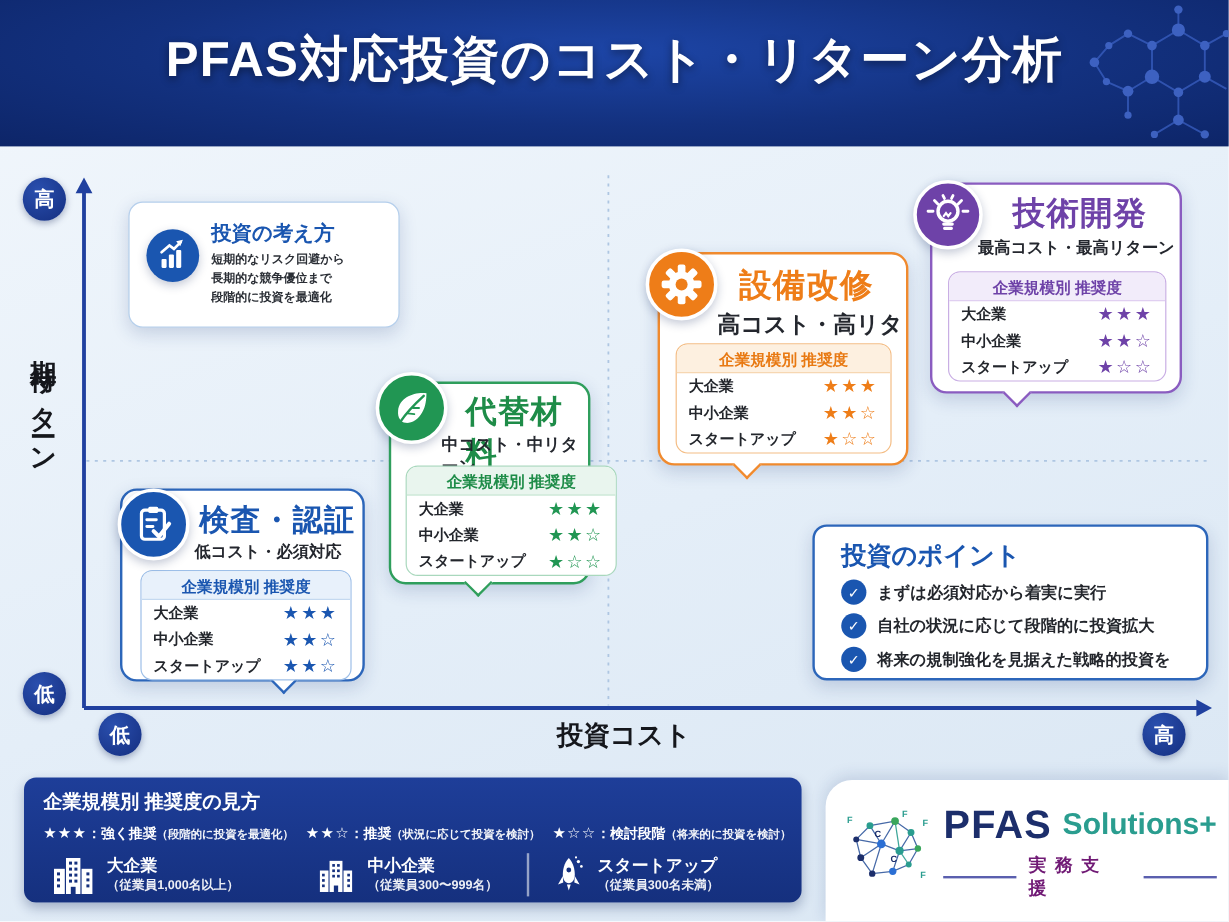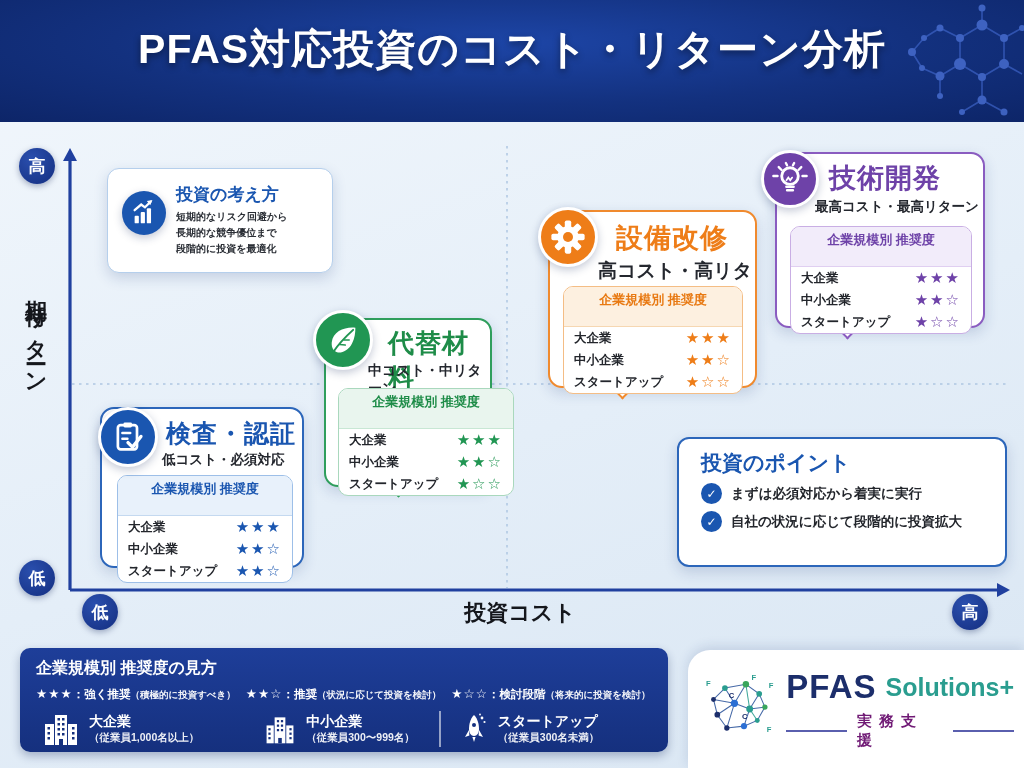--- a/index.html
+++ b/index.html
@@ -32,21 +32,21 @@
 
   
   .card{ position:absolute; background:#fff; border-radius:14px;
          box-shadow:0 5px 14px rgba(25,55,120,.18); z-index:3; }
   .qicon{ position:absolute; border-radius:50%; border:3px solid #fff;
           display:flex; align-items:center; justify-content:center;
           box-shadow:0 3px 8px rgba(20,40,90,.25); z-index:4; }
   .qtitle{ font-weight:900; letter-spacing:1px; }
   .qsub{ font-weight:700; color:#24272e; }
   .qtable{ position:absolute; background:#fff; border-radius:10px; overflow:hidden; }
-  .qthead{ text-align:center; font-weight:800; padding:4px 0 17px; font-size:13px; }
+  .qthead{ text-align:center; font-weight:800; padding:4px 0 1px; font-size:13px; }
   .qrow{ display:flex; justify-content:space-between; align-items:center; padding:2px 10px; }
   .qlabel{ font-size:12.5px; font-weight:700; color:#23262c; }
   .qstars{ font-size:15px; letter-spacing:2px; }
   .qtail{ position:absolute; width:17px; height:17px; background:#fff; transform:rotate(45deg); }
 
   
   .concept{ left:107px; top:168px; width:226px; height:105px; border:1.5px solid #b5cfec; border-radius:12px;padding-left:40px; }
   .concept-title{ position:absolute; left:68px; top:14px; font-size:17px; font-weight:900; color:#1a56b0; }
   .concept-body{ position:absolute; left:68px; top:40px; font-size:10px; font-weight:700;
                  color:#2a2e35; line-height:1.62; }
@@ -78,21 +78,21 @@
   .q-orange .qtitle{ position:absolute; left:66px; top:8px; font-size:27px; color:#ee7d18; }
   .q-orange .qsub{ position:absolute; left:48px; top:46px; font-size:19px; }
   .q-orange .qtable{ left:13px; top:74px; width:180px; border:1.5px solid #f4bd85; }
   .q-orange .qthead{ background:#fdf0e0; color:#e87912; border-bottom:1.5px solid #f6d7b2; }
   .q-orange .qstars{ color:#ee7d18; }
   .q-orange .qtail{ left:64px; bottom:-10px; border-right:2.5px solid #f08a2e; border-bottom:2.5px solid #f08a2e; }
 
   
   .q-purple{ left:775px; top:152px; width:210px; height:176px; border:2.5px solid #8a5cc0; }
   .q-purple .qicon{ left:-16px; top:-4px; width:58px; height:58px; background:#6e42a8; }
-  .q-purple .qtitle{ position:absolute; left:52px; top:6px; font-size:27px; color:#6e42a8; }
+  .q-purple .qtitle{ position:absolute; left:67px; top:6px; font-size:27px; color:#6e42a8; }
   .q-purple .qsub{ position:absolute; left:38px; top:44px; font-size:13.5px; }
   .q-purple .qtable{ left:13px; top:72px; width:182px; border:1.5px solid #c9aee4; }
   .q-purple .qthead{ background:#f2ecfa; color:#6e42a8; border-bottom:1.5px solid #e0cff1; }
   .q-purple .qstars{ color:#6e42a8; }
   .q-purple .qtail{ left:62px; bottom:-10px; border-right:2.5px solid #8a5cc0; border-bottom:2.5px solid #8a5cc0; }
 
   .qtable-inner{ position:relative; z-index:2; }
 
   
   .points{ left:677px; top:437px; width:330px; height:130px; border:2px solid #2c66ba; border-radius:12px; }
@@ -335,29 +335,33 @@
   <div class="card points">
     <div class="points-title">投資のポイント</div>
     <div class="point-item" style="top:44px;">
       <span class="check-icon"></span>
       <span class="point-text">まずは必須対応から着実に実行</span>
     </div>
     <div class="point-item" style="top:72px;">
       <span class="check-icon"></span>
       <span class="point-text">自社の状況に応じて段階的に投資拡大</span>
     </div>
+    <div class="point-item" style="top:100px;">
+      <span class="check-icon"></span>
+      <span class="point-text">将来の規制強化を見据えた戦略的投資を</span>
+    </div>
   </div>
 
   <div class="legend-bar">
     <div class="legend-title">企業規模別 推奨度の見方</div>
     <div class="legend-ratings">
       <span class="rating-item">
         <span class="rating-stars">★★★</span>
         <span class="rating-label">：強く推奨</span>
-        <span class="rating-note">（積極的に投資すべき）</span>
+        <span class="rating-note">（段階的に投資を最適化）</span>
       </span>
       <span class="rating-item">
         <span class="rating-stars">★★☆</span>
         <span class="rating-label">：推奨</span>
         <span class="rating-note">（状況に応じて投資を検討）</span>
       </span>
       <span class="rating-item">
         <span class="rating-stars">★☆☆</span>
         <span class="rating-label">：検討段階</span>
         <span class="rating-note">（将来的に投資を検討）</span>

